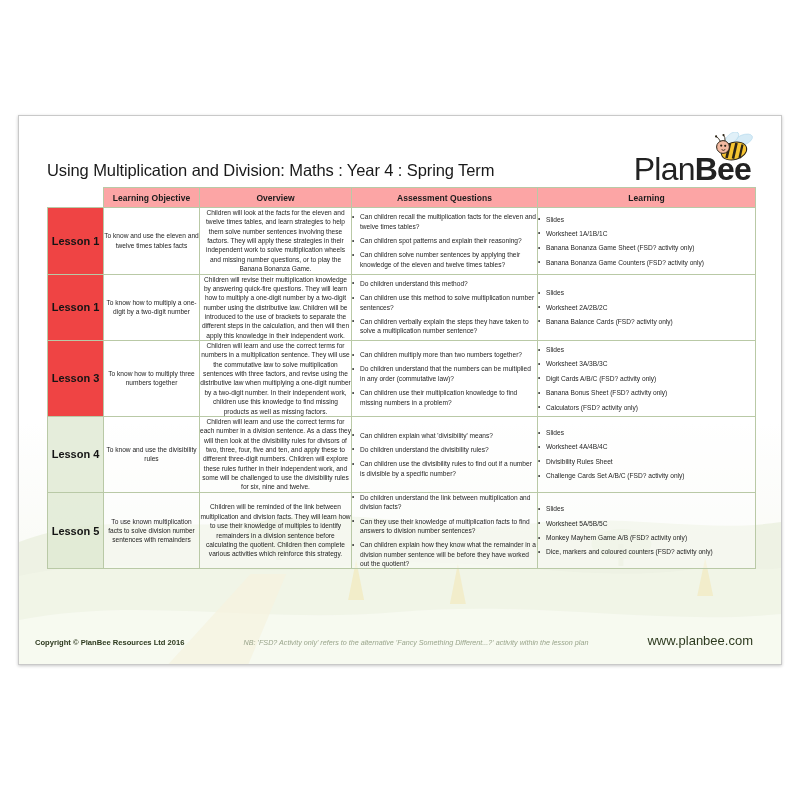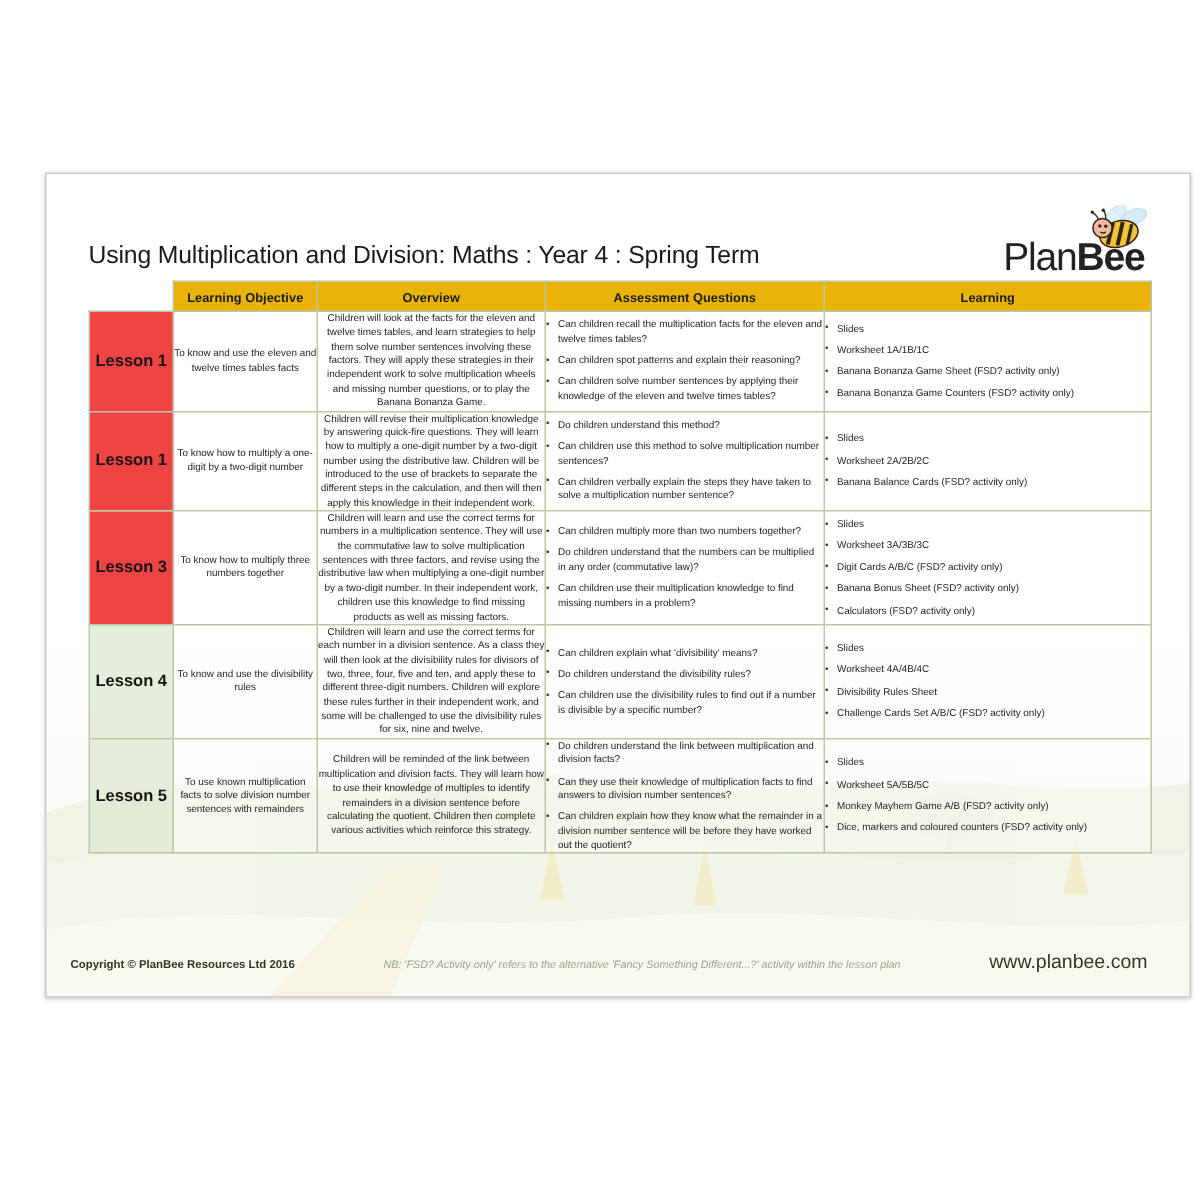--- a/index.html
+++ b/index.html
@@ -10,21 +10,20 @@
     background: #ffffff;
     font-family: "Liberation Sans", sans-serif;
     overflow: hidden;
   }
 
   #stage {
     position: relative;
     width: 772px;
     height: 800px;
     background: #ffffff;
-    margin-left: 12px;
   }
 
   
   .page-sheet {
     position: absolute;
     left: 18px;
     top: 115px;
     width: 764px;
     height: 550px;
     background: #ffffff;
@@ -68,21 +67,21 @@
     padding-bottom: 2px;
   }
   .brand {
     position: absolute;
     right: 2px;
     bottom: -2px;
     display: flex;
     align-items: flex-end;
   }
   .brand-text {
-    font-size: 26px;
+    font-size: 32px;
     line-height: 0.95;
     color: #222222;
     letter-spacing: -0.8px;
   }
   .brand-text .light { font-weight: 300; }
   .brand-text .bold  { font-weight: 700; }
   .bee-icon {
     position: absolute;
     right: -6px;
     top: -22px;
@@ -104,21 +103,21 @@
   table.plan col.c-resources { width: 218px; }
 
   table.plan th, table.plan td {
     border: 1px solid #b9c9a6;
     vertical-align: middle;
     padding: 0;
   }
 
   
   thead th {
-    background: #eab308;
+    background: #fca5a5;
     font-size: 8.5px;
     font-weight: 700;
     color: #1b1b1b;
     height: 19px;
     text-align: center;
     letter-spacing: 0.05px;
   }
   thead th.blank-corner {
     background: transparent;
     border: none;

